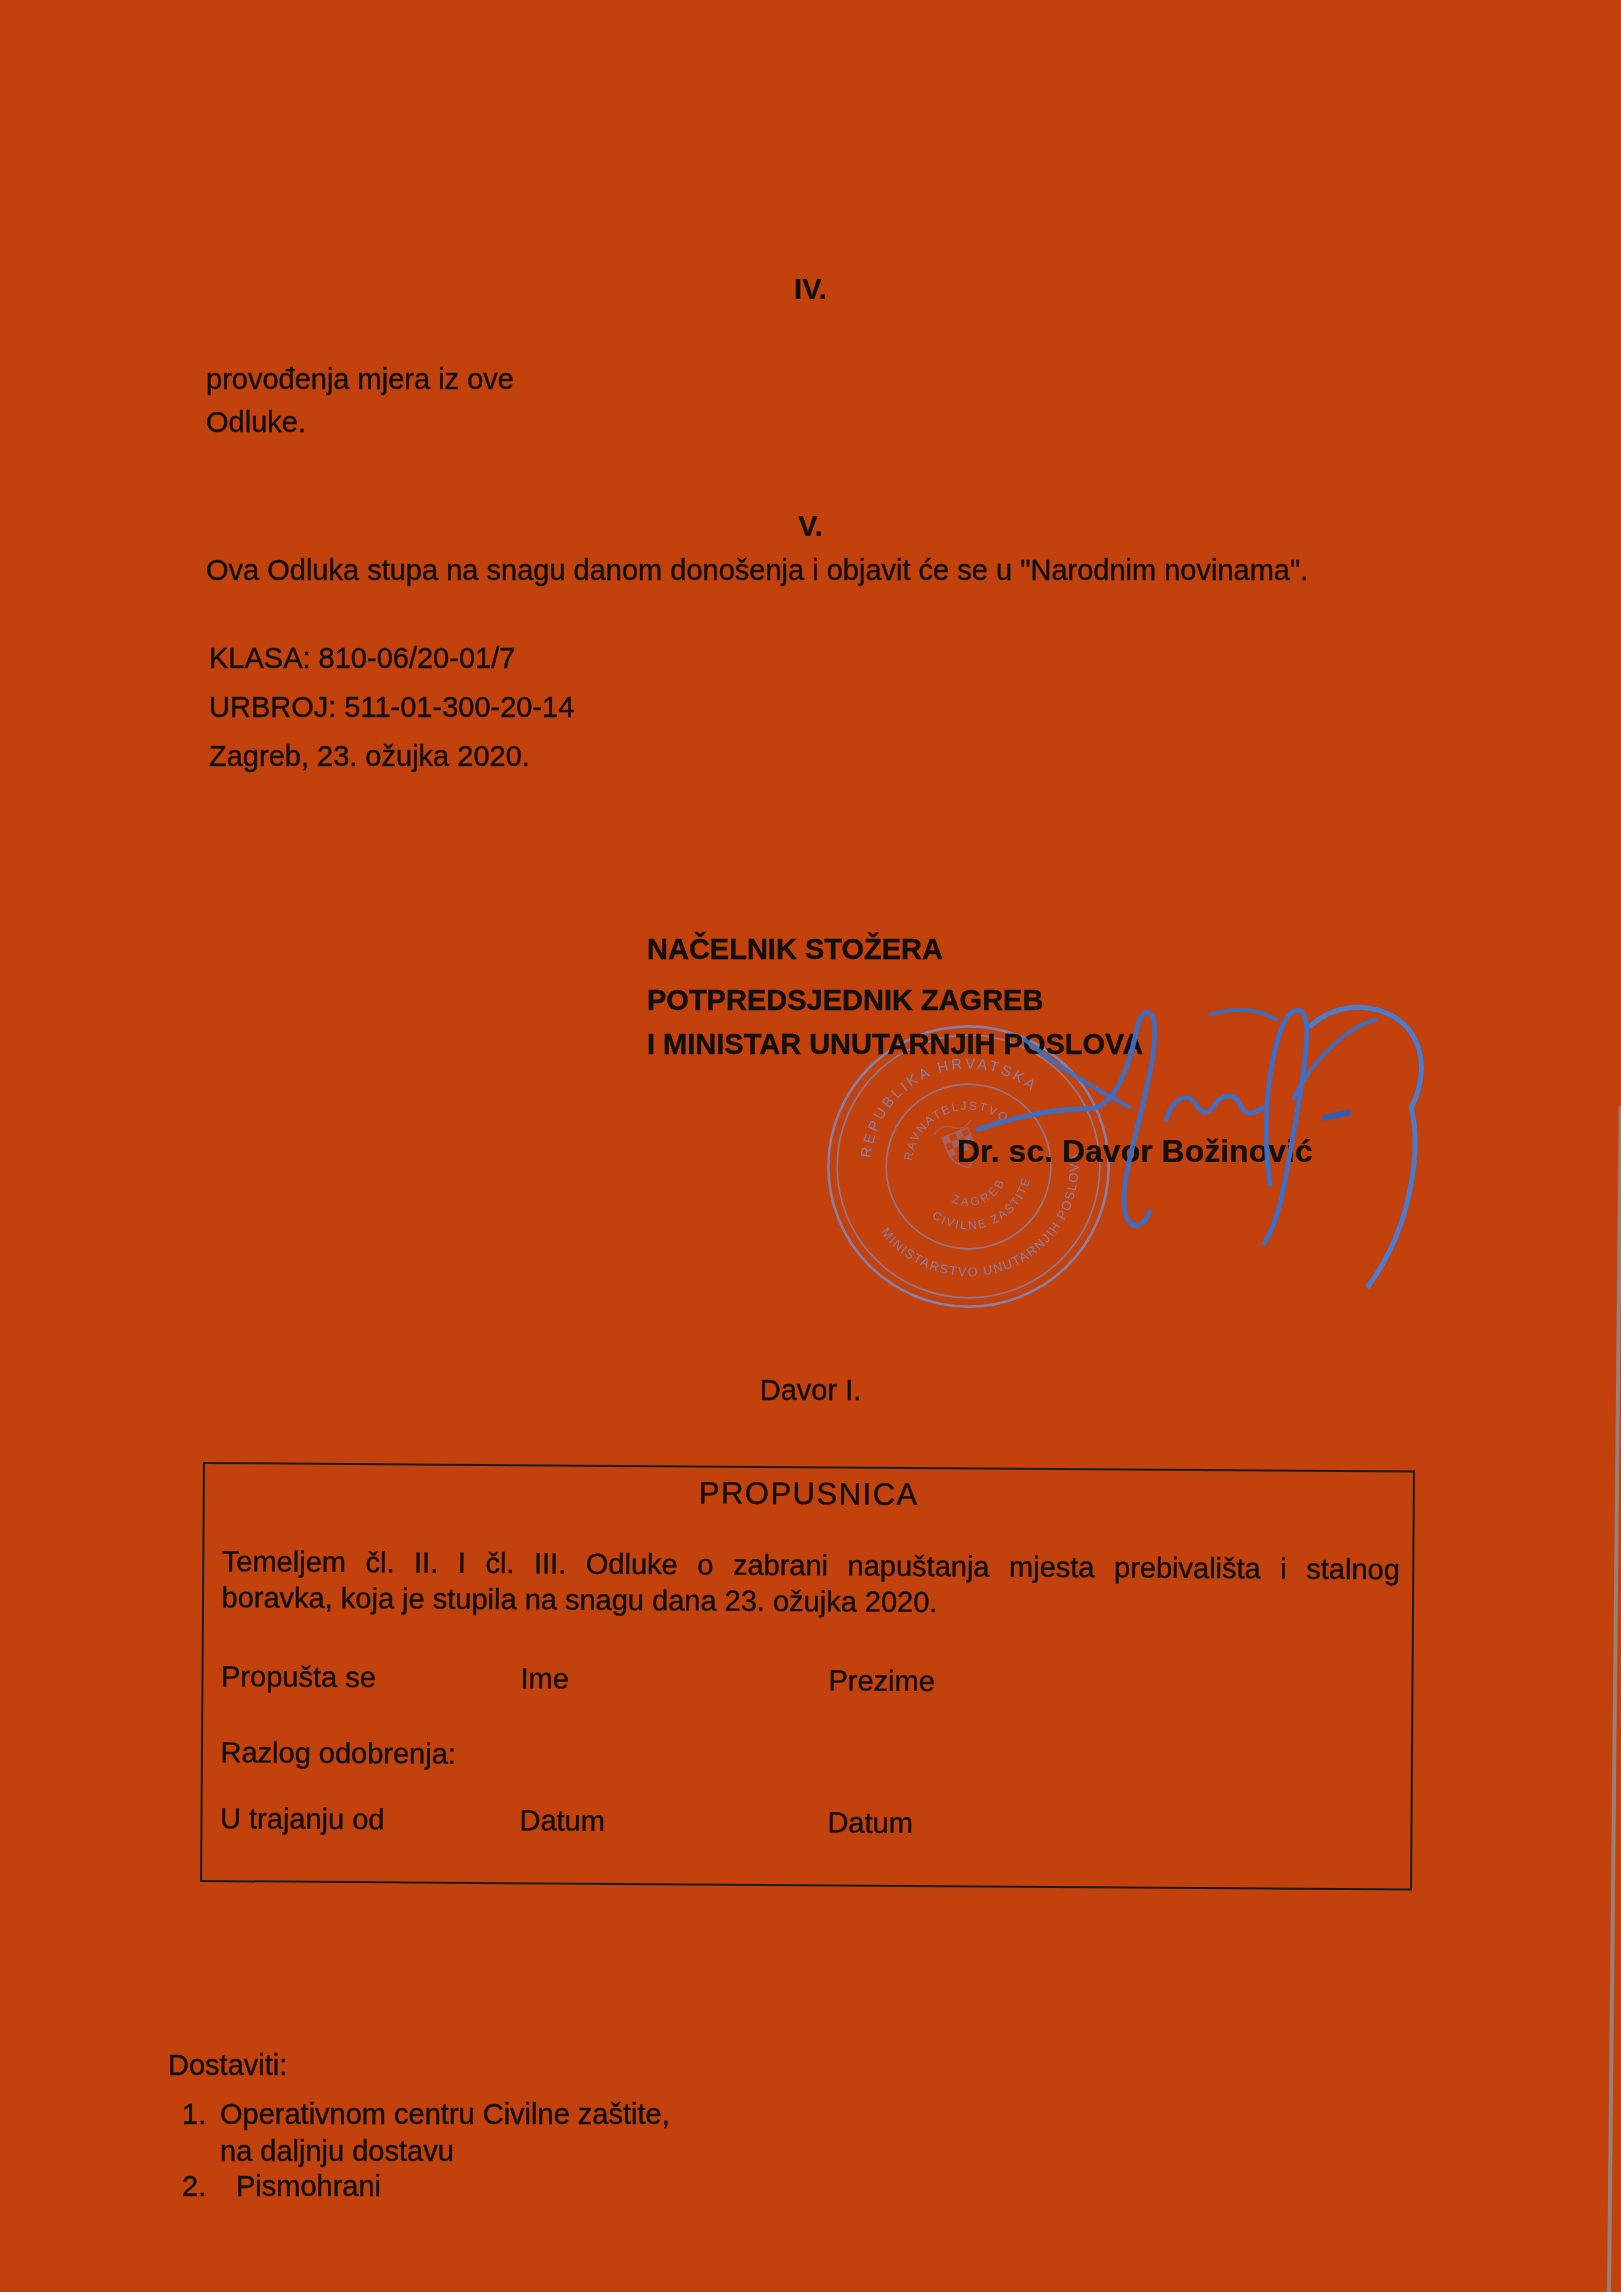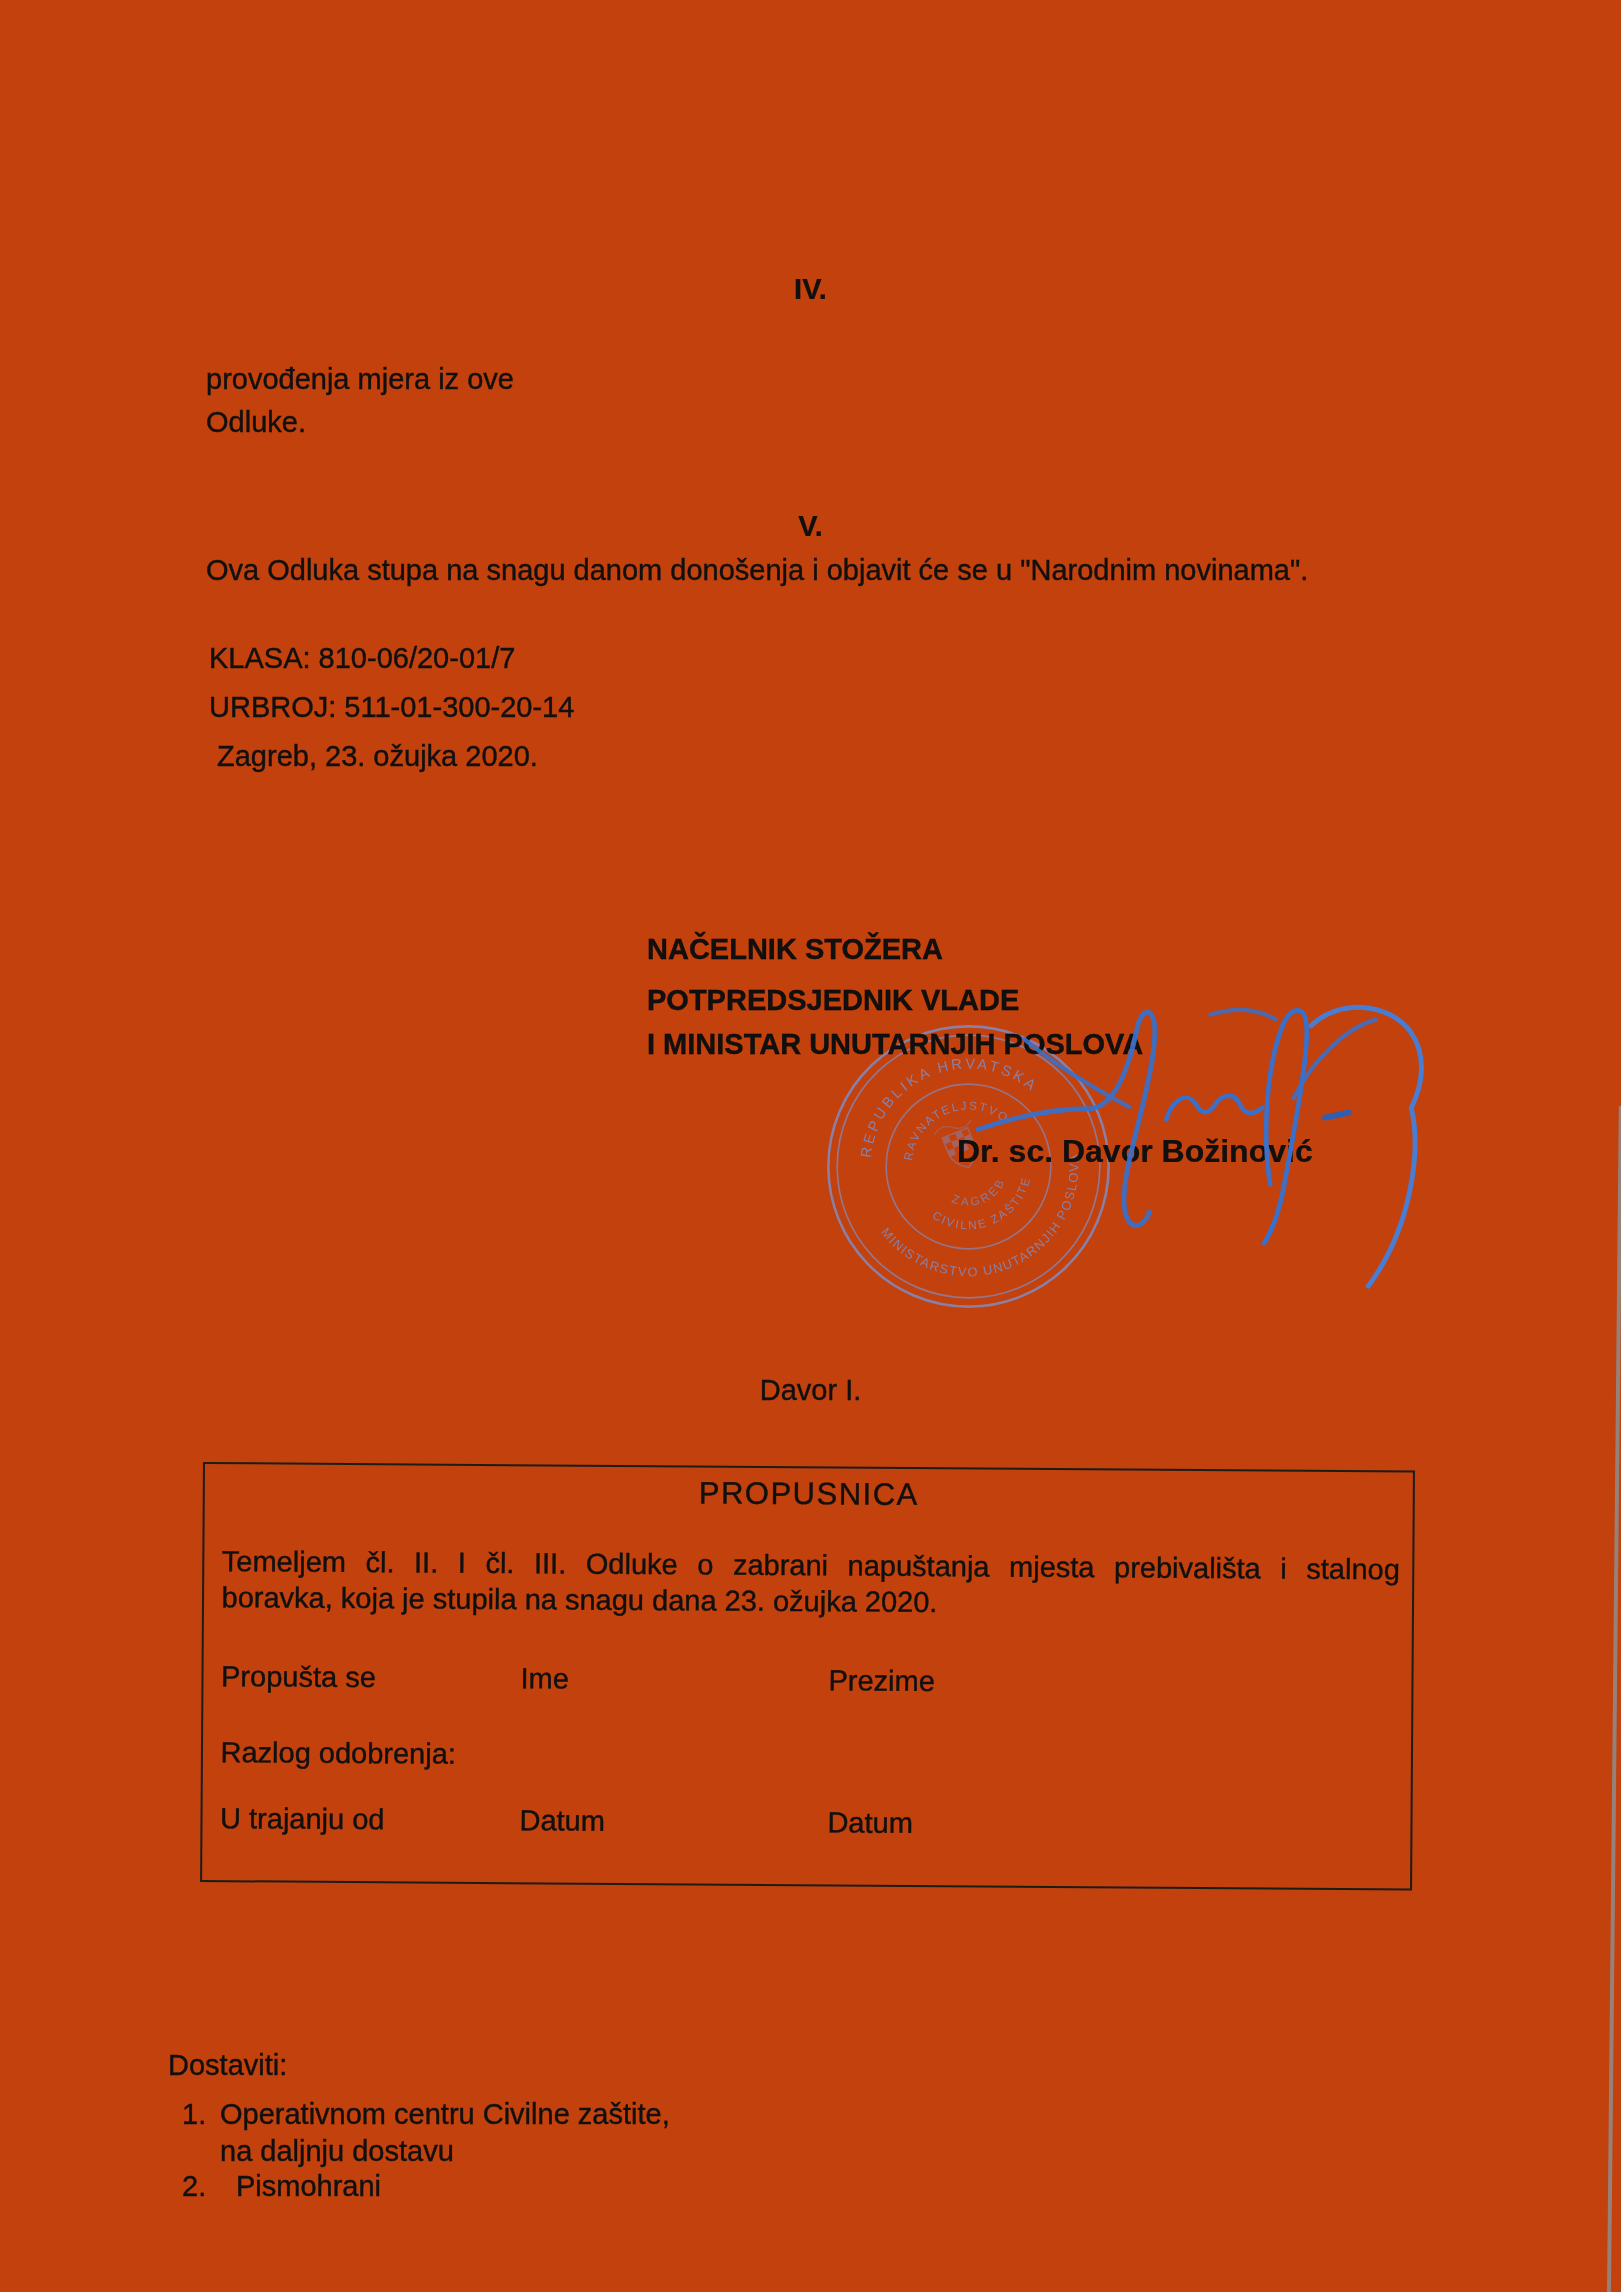--- a/index.html
+++ b/index.html
@@ -35,21 +35,21 @@
 
   <div class="t b body30 center-block" style="top:271px;">IV.</div>
   <div class="t body30" style="left:206px;top:361px;">provođenja mjera iz ove</div>
   <div class="t body30" style="left:206px;top:404px;">Odluke.</div>
 
   <div class="t b body30 center-block" style="top:508px;">V.</div>
   <div class="t body30" style="left:206px;top:552px;">Ova Odluka stupa na snagu danom donošenja i objavit će se u "Narodnim novinama".</div>
 
   <div class="t body30" style="left:209px;top:640px;">KLASA: 810-06/20-01/7</div>
   <div class="t body30" style="left:209px;top:689px;">URBROJ: 511-01-300-20-14</div>
-  <div class="t body30" style="left:217px;top:738px;">Zagreb, 23. ožujka 2020.</div>
+  <div class="t body30" style="left:209px;top:738px;">Zagreb, 23. ožujka 2020.</div>
 
   <svg width="343" height="343" viewBox="0 0 350 350" style="left:797px;top:995px;">
     <g transform="rotate(-22,175,175)" fill="none" stroke="#7e8ec9" opacity="0.82">
       <circle cx="175" cy="175" r="143" stroke-width="2.6"></circle>
       <circle cx="175" cy="175" r="134" stroke-width="1.7" opacity="0.85"></circle>
       <circle cx="175" cy="175" r="84" stroke-width="1.7" opacity="0.8"></circle>
       <defs>
         <path id="arcTop" d="M 75,175 A 100,100 0 0 1 275,175"></path>
         <path id="arcBottom" d="M 63,175 A 112,112 0 0 0 287,175"></path>
         <path id="arcInnerTop" d="M 117,175 A 58,58 0 0 1 233,175"></path>
@@ -80,21 +80,21 @@
         <rect x="7" y="-13" width="7" height="7" fill="#7e8ec9" stroke="none"></rect>
         <rect x="-14" y="-6" width="7" height="7" fill="#7e8ec9" stroke="none"></rect>
         <rect x="0" y="-6" width="7" height="7" fill="#7e8ec9" stroke="none"></rect>
         <path d="M -20,-26 q 10,-8 20,0 q 10,8 20,0" opacity="0.7"></path>
       </g>
     </g>
   </svg>
 
   <div class="sigblock" style="top:935px;">
     <div class="t sigline" style="position:static;">NAČELNIK STOŽERA</div>
-    <div class="t sigline" style="position:static;margin-top:21.6px;">POTPREDSJEDNIK VLADE</div>
+    <div class="t sigline" style="position:static;margin-top:21.6px;">POTPREDSJEDNIK ZAGREB</div>
     <div class="t sigline" style="position:static;margin-top:15.7px;">I MINISTAR UNUTARNJIH POSLOVA</div>
   </div>
 
   <div class="t b" style="left:957px;top:1133px;font-size:32px;">Dr. sc. Davor Božinović</div>
 
   <svg width="1621" height="2293" viewBox="0 0 1654 2339" style="left:0;top:0;pointer-events:none;">
     <g fill="none" stroke="#3a70c9" stroke-width="5" stroke-linecap="round" stroke-linejoin="round">
       <path d="M 998,1152 C 1040,1138 1078,1131 1110,1131 C 1138,1131 1152,1088 1160,1050 C 1163,1034 1173,1025 1177,1040 C 1183,1062 1168,1120 1156,1168 C 1148,1200 1142,1232 1152,1246 C 1158,1255 1169,1248 1173,1236" opacity="0.95"></path>
       <path d="M 1045,1060 C 1075,1085 1112,1108 1152,1129" stroke-width="4.4" opacity="0.9"></path>
       <path d="M 1190,1142 C 1196,1121 1212,1113 1220,1126 C 1226,1136 1231,1138 1239,1128 C 1245,1117 1259,1113 1265,1126 C 1269,1136 1277,1139 1288,1130" stroke-width="4.6"></path>

